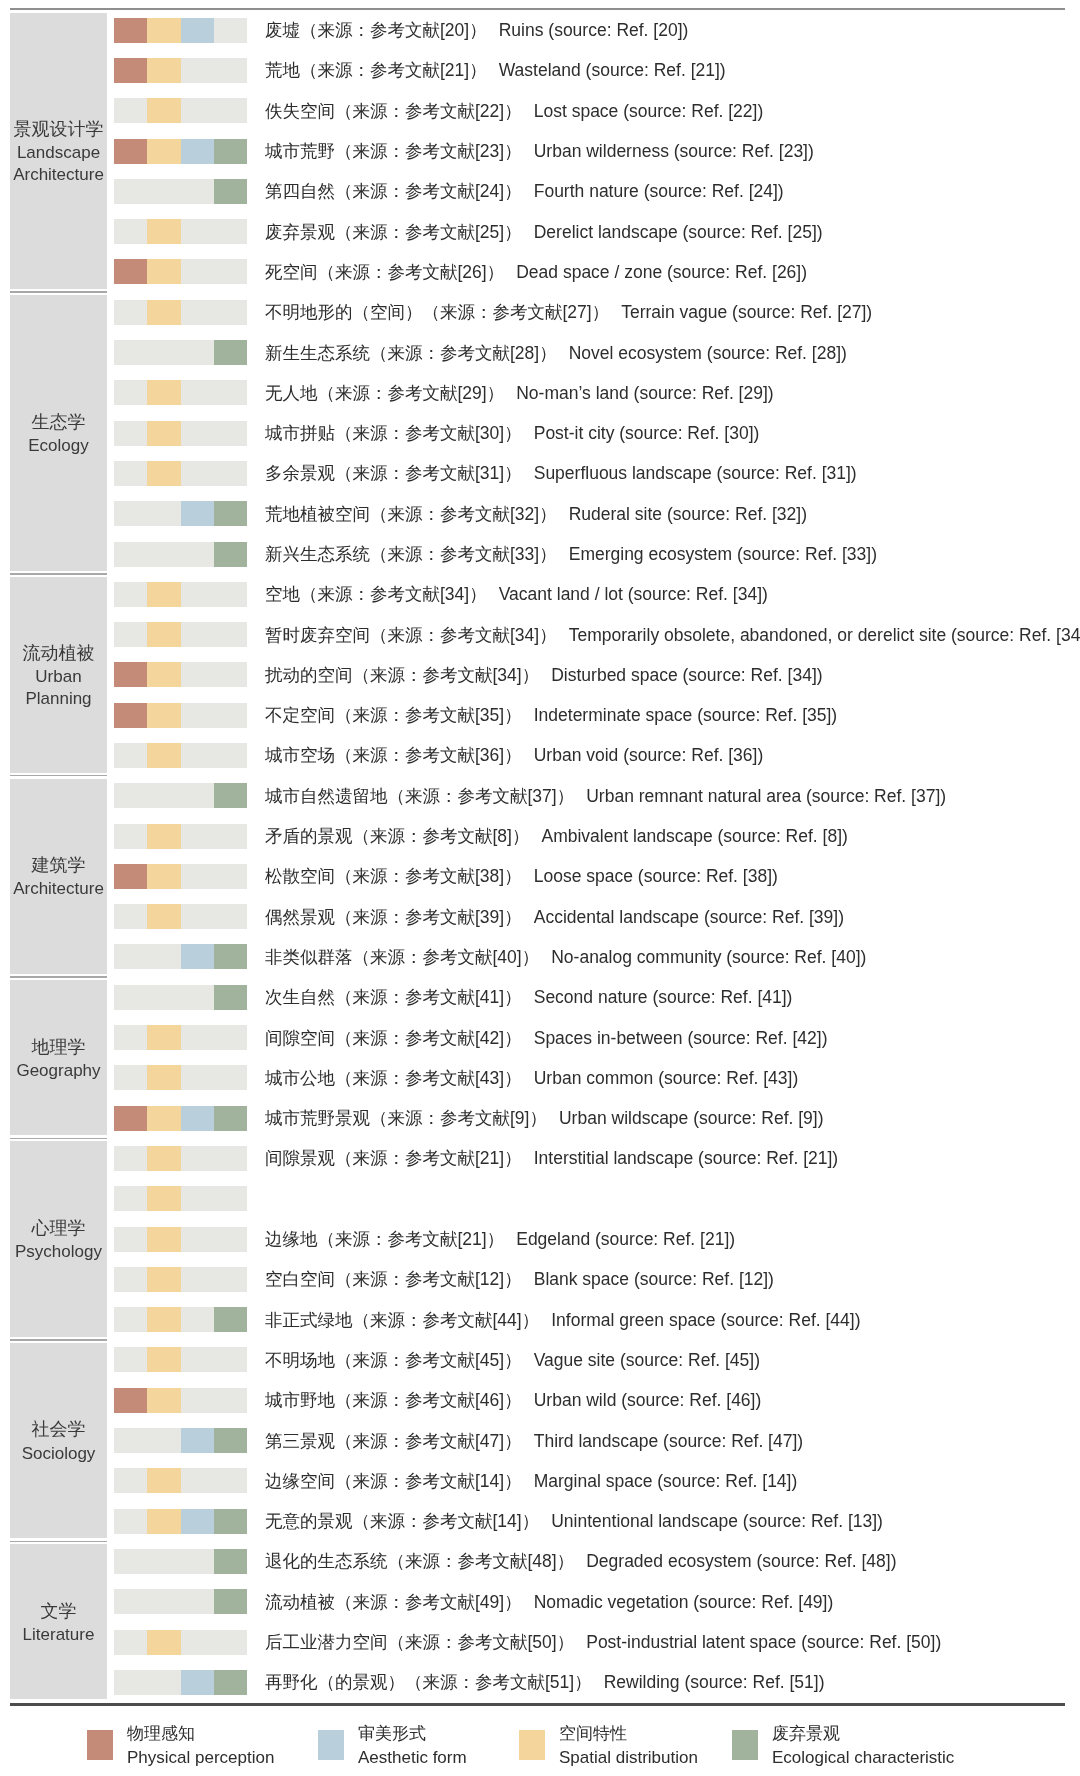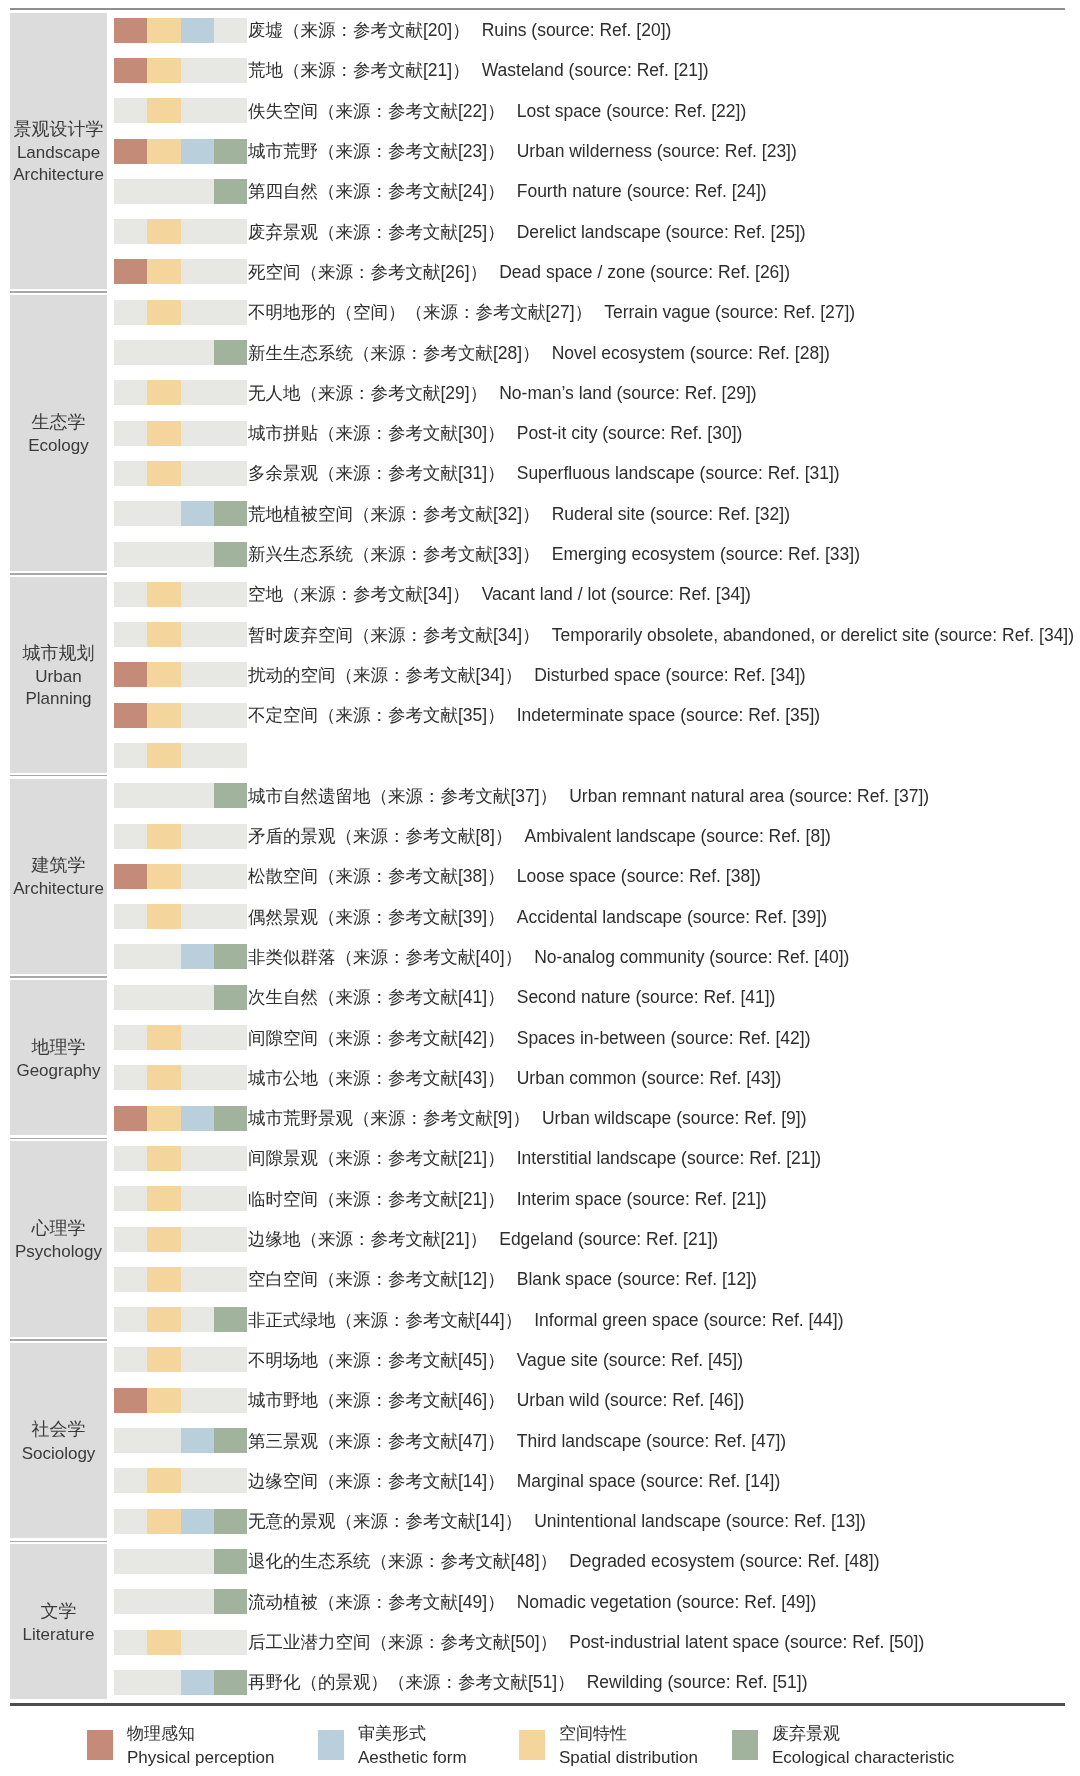--- a/index.html
+++ b/index.html
@@ -24,21 +24,21 @@
     display:flex; flex-direction:column; justify-content:center;
     align-items:center; text-align:center;
   }
   .cat-zh { font-size:18px; color:#3a3a3a; line-height:1.45; }
   .cat-en { font-size:17px; color:#3a3a3a; line-height:1.3; }
 
   .rows { flex:1; }
   .row { height:40.3px; display:flex; align-items:center; padding-left:7px; }
   .bar { width:133px; min-width:133px; height:25px; display:flex; }
   .seg { flex:1; height:100%; }
-  .row-label { margin-left:1px; font-size:17.5px; white-space:nowrap; color:#2d2d2d; }
+  .row-label { margin-left:18px; font-size:17.5px; white-space:nowrap; color:#2d2d2d; }
   .row-label .en { margin-left:12px; }
 
   #legend { position:absolute; left:0; top:1722px; width:1080px; height:54px; }
   .legend-item { position:absolute; top:0; display:flex; }
   .legend-chip { width:26px; height:30px; margin-top:8px; }
   .legend-text { margin-left:14px; font-size:17px; line-height:1.42; color:#2d2d2d; }
   .legend-zh, .legend-en { display:block; }
 </style>
 </head>
 <body>
@@ -183,21 +183,21 @@
             <div class="seg" style="background: rgb(231, 232, 228);"></div>
             <div class="seg" style="background: rgb(231, 232, 228);"></div>
             <div class="seg" style="background: rgb(162, 179, 157);"></div>
           </div>
           <div class="row-label"><span class="zh">新兴生态系统（来源：参考文献[33]）</span><span class="en">Emerging ecosystem (source: Ref. [33])</span></div>
         </div>
       </div>
     </div>
     <div class="section divided">
       <div class="cat-cell">
-        <div class="cat-zh">城市规划</div>
+        <div class="cat-zh">流动植被</div>
         <div class="cat-en">Urban Planning</div>
       </div>
       <div class="rows">
         <div class="row">
           <div class="bar">
             <div class="seg" style="background: rgb(231, 232, 228);"></div>
             <div class="seg" style="background: rgb(244, 213, 156);"></div>
             <div class="seg" style="background: rgb(231, 232, 228);"></div>
             <div class="seg" style="background: rgb(231, 232, 228);"></div>
           </div>
@@ -230,20 +230,21 @@
           </div>
           <div class="row-label"><span class="zh">不定空间（来源：参考文献[35]）</span><span class="en">Indeterminate space (source: Ref. [35])</span></div>
         </div>
         <div class="row">
           <div class="bar">
             <div class="seg" style="background: rgb(231, 232, 228);"></div>
             <div class="seg" style="background: rgb(244, 213, 156);"></div>
             <div class="seg" style="background: rgb(231, 232, 228);"></div>
             <div class="seg" style="background: rgb(231, 232, 228);"></div>
           </div>
+          <div class="row-label"><span class="zh">城市空场（来源：参考文献[36]）</span><span class="en">Urban void (source: Ref. [36])</span></div>
         </div>
       </div>
     </div>
     <div class="section divided">
       <div class="cat-cell">
         <div class="cat-zh">建筑学</div>
         <div class="cat-en">Architecture</div>
       </div>
       <div class="rows">
         <div class="row">
@@ -352,21 +353,20 @@
           </div>
           <div class="row-label"><span class="zh">间隙景观（来源：参考文献[21]）</span><span class="en">Interstitial landscape (source: Ref. [21])</span></div>
         </div>
         <div class="row">
           <div class="bar">
             <div class="seg" style="background: rgb(231, 232, 228);"></div>
             <div class="seg" style="background: rgb(244, 213, 156);"></div>
             <div class="seg" style="background: rgb(231, 232, 228);"></div>
             <div class="seg" style="background: rgb(231, 232, 228);"></div>
           </div>
-          <div class="row-label"><span class="zh">临时空间（来源：参考文献[21]）</span><span class="en">Interim space (source: Ref. [21])</span></div>
         </div>
         <div class="row">
           <div class="bar">
             <div class="seg" style="background: rgb(231, 232, 228);"></div>
             <div class="seg" style="background: rgb(244, 213, 156);"></div>
             <div class="seg" style="background: rgb(231, 232, 228);"></div>
             <div class="seg" style="background: rgb(231, 232, 228);"></div>
           </div>
           <div class="row-label"><span class="zh">边缘地（来源：参考文献[21]）</span><span class="en">Edgeland (source: Ref. [21])</span></div>
         </div>

